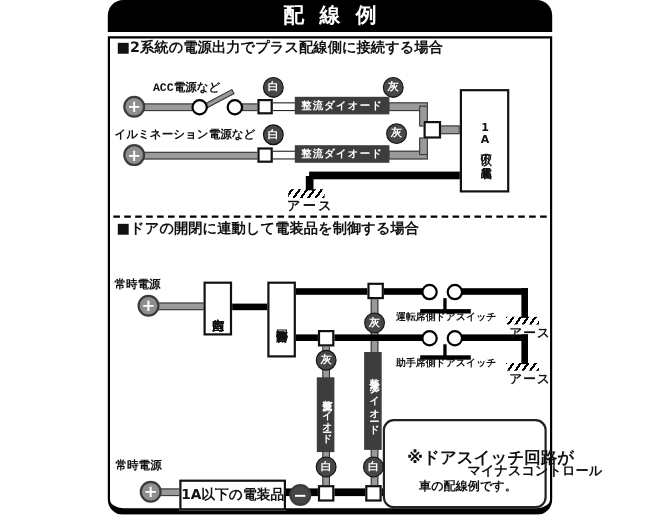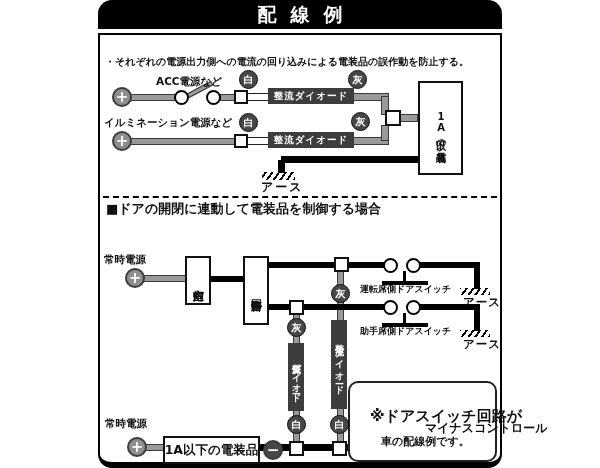--- a/index.html
+++ b/index.html
@@ -44,23 +44,23 @@
 </head>
 <body>
 
 <div class="stage">
 
   <div class="abs title-bar">
     <span>配線例</span>
   </div>
   <div class="abs content-box"></div>
 
-  <div class="lbl sub" style="left:105px;top:56px;font-size:10px;">・それぞれの電源出力側への電流の回り込みによる電装品の誤作動を防止する。</div>
+  <div class="lbl" style="left:106px;top:37px;font-size:13px;">■2系統の電源出力でプラス配線側に接続する場合</div>
 
-  <div class="lbl" style="left:156px;top:75px;font-size:10.5px;">ACC電源など</div>
+  <div class="lbl" style="left:139px;top:75px;font-size:10.5px;font-family:Liberation Mono, monospace;">ACC電源など</div>
   <div class="term" style="left:112px;top:87px;">+</div>
   <div class="wire-g" style="left:129px;top:94px;width:48px;height:7px;"></div>
   <div class="swc" style="left:174px;top:90px;"></div>
   <div class="lever" style="left:183px;top:96px;"></div>
   <div class="swc" style="left:206px;top:90px;"></div>
   <div class="wire-g" style="left:220px;top:94px;width:15px;height:7px;"></div>
   <div class="conn" style="left:234px;top:90px;"></div>
   <div class="wire-w" style="left:247px;top:93px;width:23px;height:8px;"></div>
   <div class="badge" style="left:239px;top:70px;">白</div>
   <div class="diode-h" style="left:268px;top:88px;width:86px;height:16px;">整流ダイオード</div>

